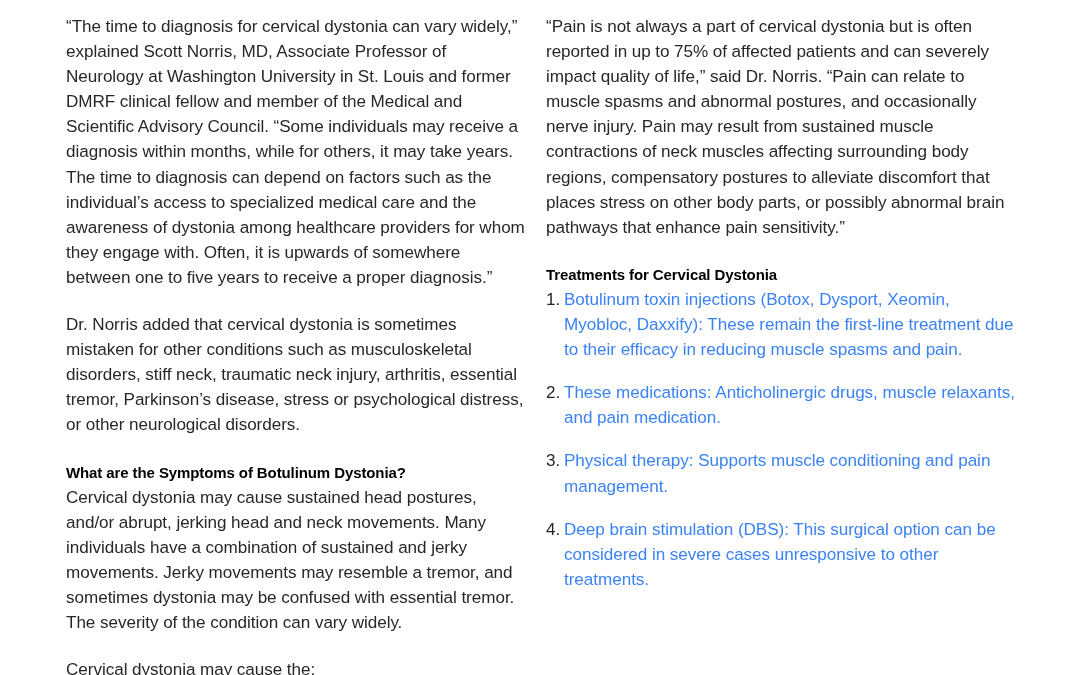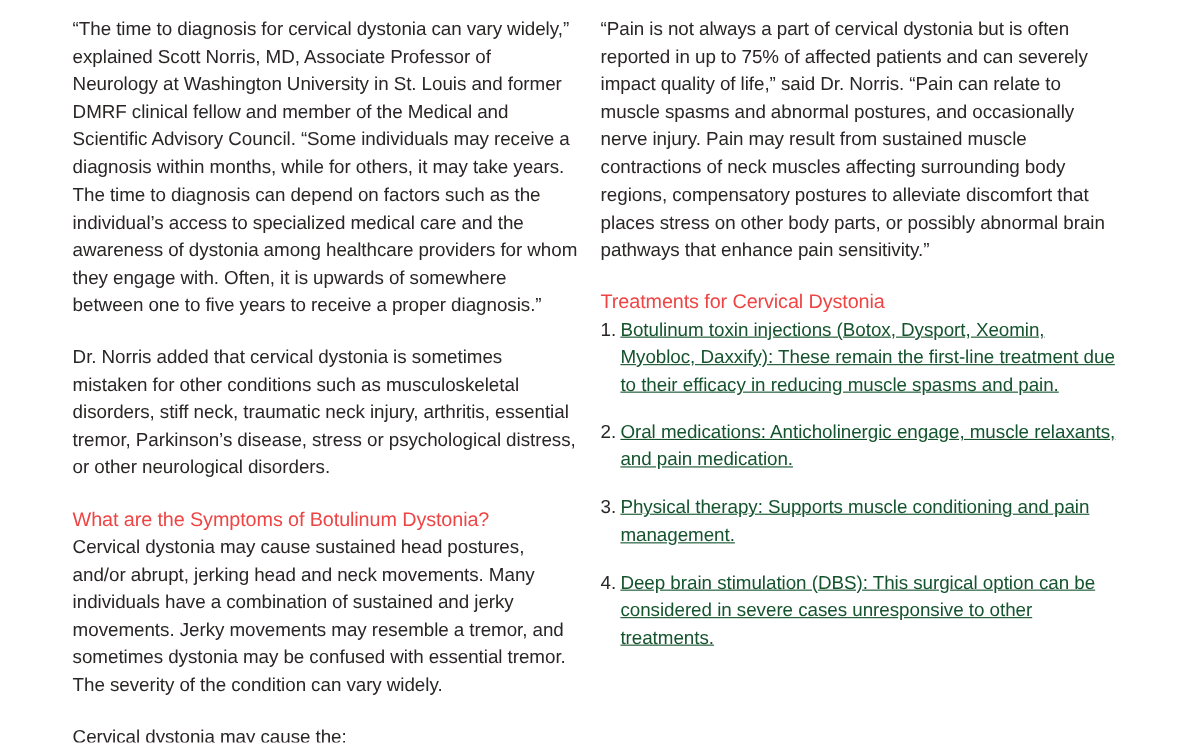--- a/index.html
+++ b/index.html
@@ -47,24 +47,24 @@
     line-height: 25.1px;
     letter-spacing: -0.04px;
     color: #2a2626;
     word-spacing: -0.1px;
   }
   p.body-text.tight {
     margin-bottom: 0;
   }
   h2.section-heading {
     margin: 0 0 0 0;
-    font-size: 18px;
+    font-size: 15px;
     line-height: 25.1px;
-    font-weight: normal;
-    color: #ef4444;
+    font-weight: bold;
+    color: #000000;
     letter-spacing: -0.1px;
   }
   p.lead-under-heading {
     margin: 0 0 22px 0;
     font-size: 17.1px;
     line-height: 25.1px;
     letter-spacing: -0.04px;
     color: #2a2626;
   }
   ol.treatment-list {
@@ -73,23 +73,22 @@
     list-style: none;
     counter-reset: tx;
   }
   ol.treatment-list > li {
     position: relative;
     margin: 0 0 18px 0;
     padding-left: 18px;
     font-size: 17.1px;
     line-height: 25.1px;
     letter-spacing: -0.04px;
-    color: #14532d;
+    color: #3b82f6;
     counter-increment: tx;
-    text-decoration: underline;
   }
   ol.treatment-list > li:last-child {
     margin-bottom: 0;
   }
   ol.treatment-list > li::before {
     content: counter(tx) ".";
     position: absolute;
     left: 0;
     top: 0;
     font-size: 17.1px;
@@ -109,20 +108,20 @@
       <h2 class="section-heading">What are the Symptoms of Botulinum Dystonia?</h2>
       <p class="body-text">Cervical dystonia may cause sustained head postures, and/or abrupt, jerking head and neck movements. Many individuals have a combination of sustained and jerky movements. Jerky movements may resemble a tremor, and sometimes dystonia may be confused with essential tremor. The severity of the condition can vary widely.</p>
       <p class="body-text tight">Cervical dystonia may cause the:</p>
     </div>
 
     <div class="column column-right">
       <p class="body-text">“Pain is not always a part of cervical dystonia but is often reported in up to 75% of affected patients and can severely impact quality of life,” said Dr. Norris. “Pain can relate to muscle spasms and abnormal postures, and occasionally nerve injury. Pain may result from sustained muscle contractions of neck muscles affecting surrounding body regions, compensatory postures to alleviate discomfort that places stress on other body parts, or possibly abnormal brain pathways that enhance pain sensitivity.”</p>
       <h2 class="section-heading">Treatments for Cervical Dystonia</h2>
       <ol class="treatment-list">
         <li>Botulinum toxin injections (Botox, Dysport, Xeomin, Myobloc, Daxxify): These remain the first-line treatment due to their efficacy in reducing muscle spasms and pain.</li>
-        <li>Oral medications: Anticholinergic engage, muscle relaxants, and pain medication.</li>
+        <li>These medications: Anticholinergic drugs, muscle relaxants, and pain medication.</li>
         <li>Physical therapy: Supports muscle conditioning and pain management.</li>
         <li>Deep brain stimulation (DBS): This surgical option can be considered in severe cases unresponsive to other treatments.</li>
       </ol>
     </div>
 
   </div>
 </div>
 
 </body></html>

